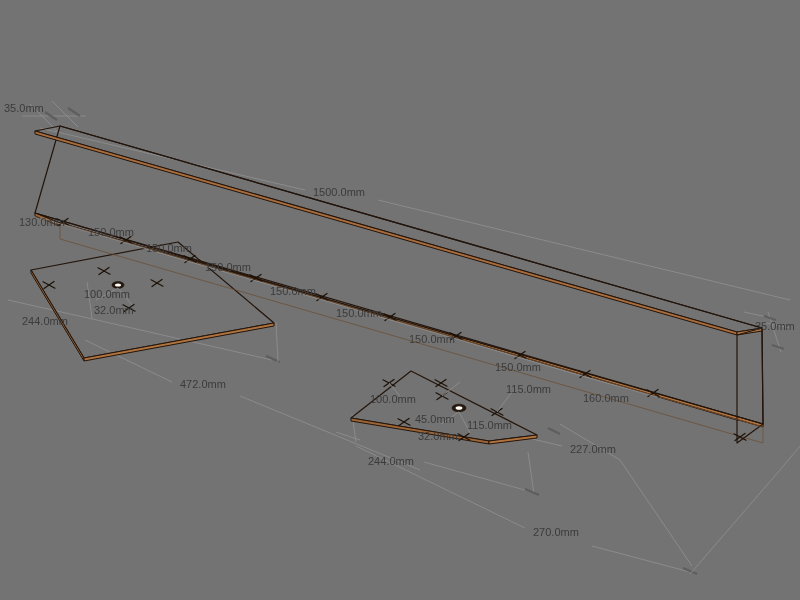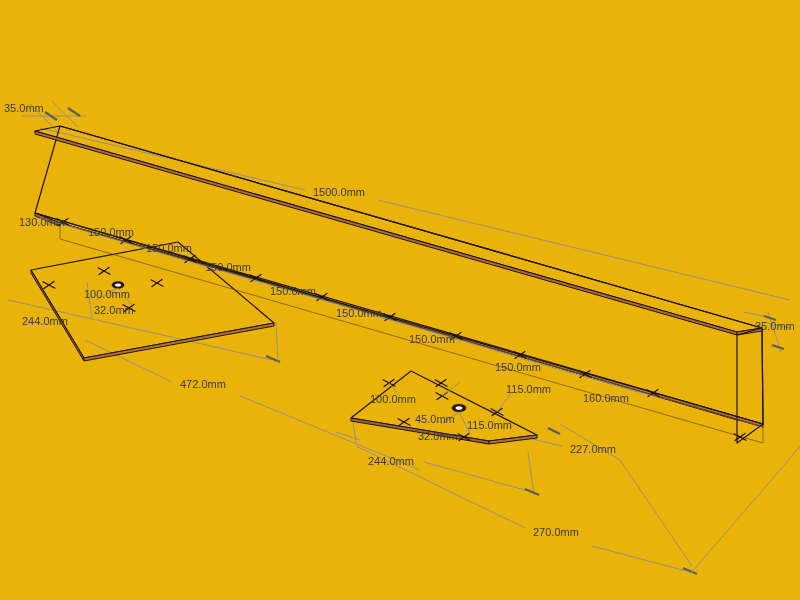--- a/index.html
+++ b/index.html
@@ -1,18 +1,18 @@
 <!DOCTYPE html>
 <html><head>
 <meta charset="utf-8">
 <style>
   html,body{margin:0;padding:0;background:#ffffff;}
   body{width:800px;height:600px;overflow:hidden;
        font-family:"Liberation Sans",sans-serif;}
-  #cad-root{position:relative;width:800px;height:600px;background:#eab308;}
+  #cad-root{position:relative;width:800px;height:600px;background:#737373;}
   svg{display:block;width:800px;height:600px;}
   .dimtext{font-family:"Liberation Sans",sans-serif;font-size:11px;fill:#3b3b3b;}
   .dimline{stroke:#8d8d8d;stroke-width:0.9;fill:none;}
   .edge{stroke:#23150c;stroke-width:1.2;fill:none;stroke-linejoin:round;}
   .edge-soft{stroke:#6b4a2e;stroke-width:0.7;fill:none;}
   .hole{fill:#2a1a0e;stroke:#140c06;stroke-width:0.6;}
   .xmark{stroke:#1d1208;stroke-width:1.25;fill:none;stroke-linecap:round;}
   .tick{stroke:#5e5e5e;stroke-width:2.2;stroke-linecap:butt;}
 </style>
 </head>

